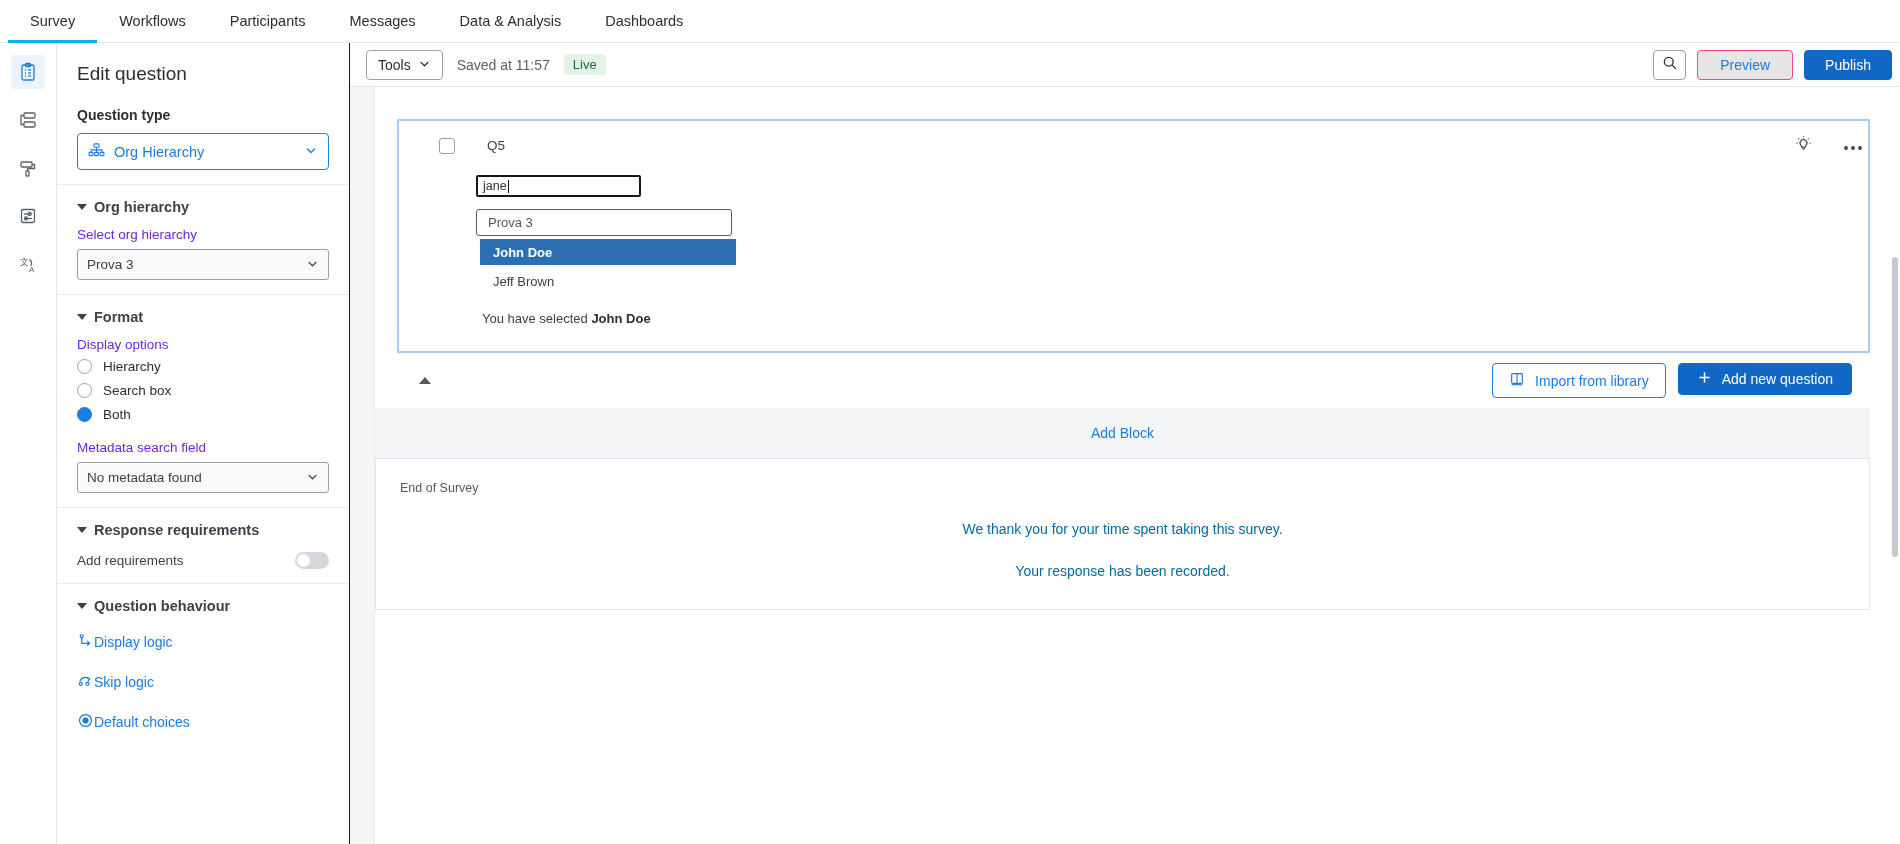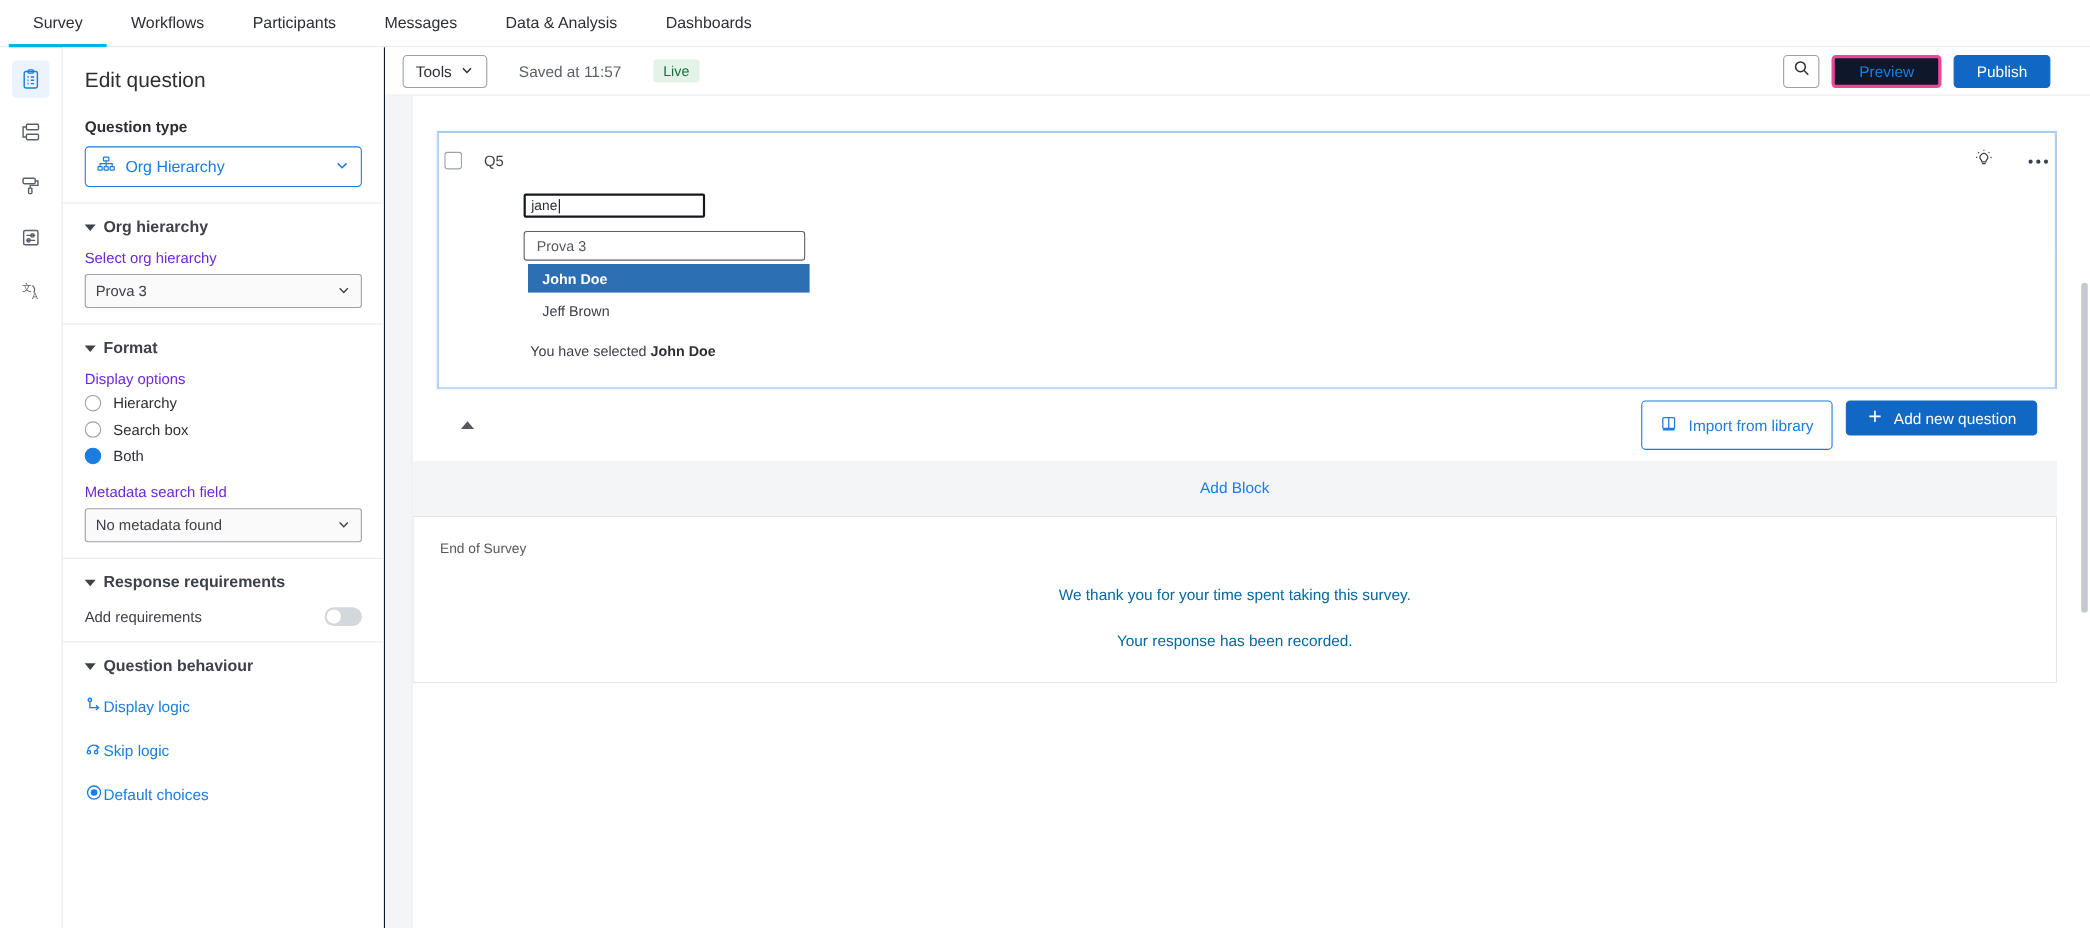--- a/index.html
+++ b/index.html
@@ -141,24 +141,24 @@
     display: flex; align-items: center; gap: 0;
     padding: 10px 20px;
     color: #1b7de0; font-size: 14px; cursor: pointer;
   }
 
   
   #main { flex: 1 1 auto; display: flex; flex-direction: column; min-width: 0; background:#fff; }
   #main-toolbar {
     height: 44px; flex: 0 0 44px;
     display: flex; align-items: center;
-    padding: 0 36px 0 16px;
+    padding: 0 8px 0 16px;
     border-bottom: 1px solid #e3e6ea;
     background: #fff;
-    gap: 29px;
+    gap: 14px;
   }
   .tools-btn {
     display: flex; align-items: center; gap: 7px;
     border: 1px solid #9ba1a9; border-radius: 4px;
     height: 30px; padding: 0 11px;
     font-size: 14px; color: #2b2e34; background: #fff; cursor: pointer;
   }
   .saved-text { font-size: 14px; color: #5b6068; }
   .live-badge {
     background: #e4f3e8; color: #17703a;
@@ -166,22 +166,22 @@
   }
   .toolbar-right { margin-left: auto; display: flex; align-items: center; gap: 11px; }
   .search-btn {
     width: 33px; height: 30px;
     border: 1px solid #9ba1a9; border-radius: 4px;
     display: flex; align-items: center; justify-content: center;
     background: #fff; cursor: pointer; color: #2b2e34;
   }
   .preview-btn {
     height: 30px; padding: 0 22px;
-    border: 3px solid #ec4899; border-radius: 4px;
-    color: #1b7de0; background: #0f172a; font-size: 14px;
+    border: 1px solid #ec4899; border-radius: 4px;
+    color: #1b7de0; background: #e5e5e5; font-size: 14px;
     display: flex; align-items: center; cursor: pointer;
   }
   .publish-btn {
     height: 30px; padding: 0 20px;
     border: 1px solid #1168c4; border-radius: 4px;
     color: #fff; background: #1168c4; font-size: 14px;
     display: flex; align-items: center; cursor: pointer;
   }
 
   #canvas {
@@ -194,22 +194,23 @@
   .q-card {
     border: 1px solid #e3e6ea;
     background: #fff;
     padding: 14px 0 14px 0;
   }
   .q-card.selected {
     border: 1px solid #a8cdf0;
     box-shadow: 0 0 0 1px #a8cdf0 inset;
   }
   .q-head {
-    display: flex; align-items: center; gap: 20px;
+    display: flex; align-items: center; gap: 32px;
     padding: 0 6px;
+    margin-left: 35px;
   }
   .q-check {
     width: 16px; height: 16px; border: 1px solid #9ba1a9;
     border-radius: 3px; background: #fff; cursor: pointer; flex:0 0 16px;
   }
   .q-id { font-size: 13.5px; color: #3d4149; }
   .q-head-right { margin-left: auto; display: flex; align-items: center; gap: 30px; color: #3d4149; }
   .q-title { font-size: 16px; color: #3d4149; padding: 16px 0 0 62px; }
 
   .radio-option-row {
@@ -276,21 +277,21 @@
   .collapse-caret {
     width: 0; height: 0; margin-left: 4px;
     border-left: 6px solid transparent;
     border-right: 6px solid transparent;
     border-bottom: 7px solid #55585f;
     cursor: pointer;
   }
   .footer-right { margin-left: auto; display: flex; gap: 12px; }
   .import-btn {
     display: flex; align-items: center; gap: 10px;
-    height: 45px; padding: 0 16px;
+    height: 35px; padding: 0 16px;
     border: 1px solid #1b7de0; border-radius: 4px;
     color: #1b7de0; background: #fff; font-size: 14px; cursor: pointer;
   }
   .addq-btn {
     display: flex; align-items: center; gap: 10px;
     height: 32px; padding: 0 18px;
     border: 1px solid #1168c4; border-radius: 4px;
     color: #fff; background: #1168c4; font-size: 14px; cursor: pointer;
   }
   .add-block-bar {

